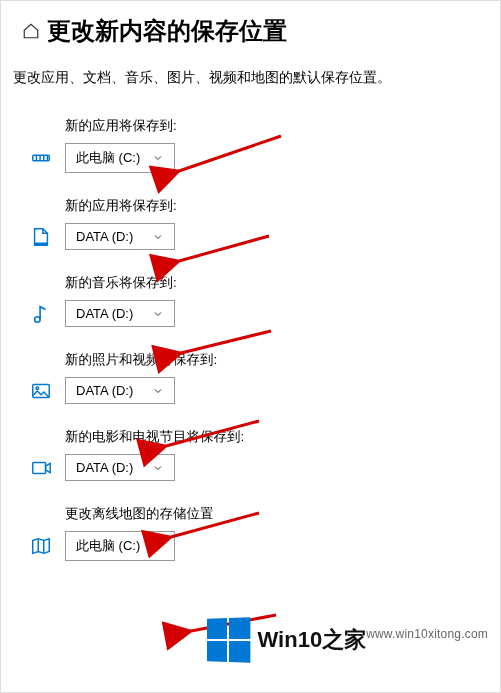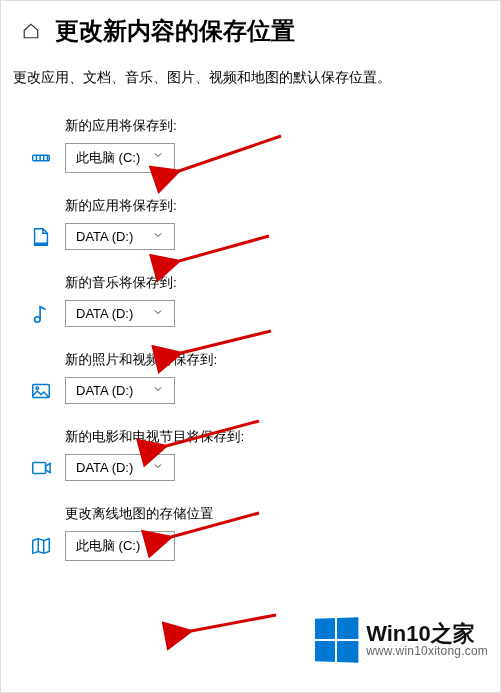--- a/index.html
+++ b/index.html
@@ -9,21 +9,21 @@
       width: 501px;
       height: 693px;
       position: relative;
       overflow: hidden;
       border: 1px solid #ddd;
     }
     .header {
       display: flex;
       align-items: center;
       padding: 14px 20px 4px 20px;
-      gap: 14px;
+      gap: 6px;
     }
     .home-btn {
       width: 20px;
       height: 20px;
       display: flex;
       align-items: center;
       justify-content: center;
       color: #333;
     }
     .title {
@@ -57,20 +57,21 @@
       align-items: center;
       justify-content: center;
       flex: 0 0 24px;
     }
     .select {
       border: 1.5px solid #999;
       background: #fff;
       padding: 5px 10px;
       min-width: 110px;
       display: flex;
+      align-items: center;
       gap: 10px;
       cursor: pointer;
       font-size: 13px;
     }
     .select .chev { margin-left: auto; color: #333; }
     .arrow-wrap {
       position: absolute;
       pointer-events: none;
     }
     .watermark {
@@ -83,21 +84,21 @@
     }
     .win-logo {
       width: 44px; height: 44px;
       display: grid;
       grid-template-columns: 1fr 1fr;
       grid-template-rows: 1fr 1fr;
       gap: 2px;
       transform: perspective(120px) rotateY(-10deg);
     }
     .win-logo div { background: #0078d4; }
-    .wm-text { display:flex; flex-direction:column; line-height:1.05; }
+    .wm-text { display:flex; line-height:1.05; }
     .wm-main { font-size: 22px; font-weight:700; color:#111; }
     .wm-sub { font-size: 12px; color:#666; letter-spacing:0.2px;text-align:right; }
     svg { display:block; }
   </style>
 </head>
 <body>
 
 <div class="header">
   <div class="home-btn">
     <svg width="18" height="18" viewBox="0 0 24 24" fill="none" stroke="currentColor" stroke-width="1.6">

